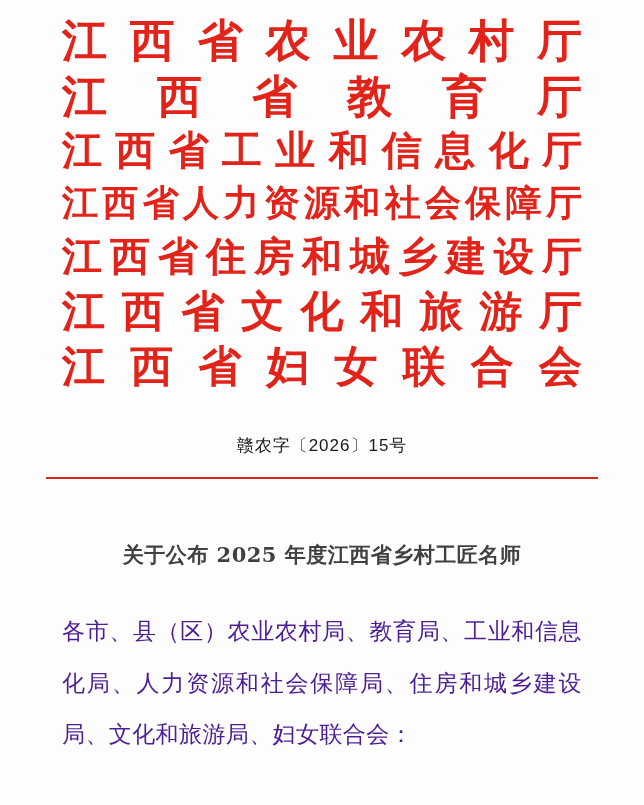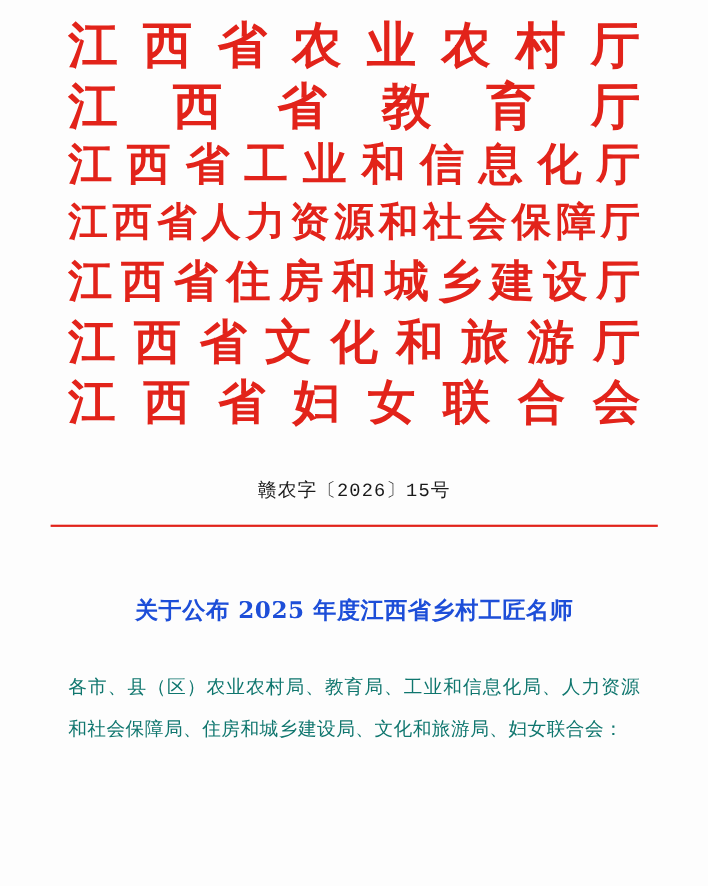--- a/index.html
+++ b/index.html
@@ -49,21 +49,21 @@
   .a3 { font-size: 40px; margin-bottom: 14px; }
   .a4 { font-size: 36px; margin-bottom: 16px; }
   .a5 { font-size: 40px; margin-bottom: 14px; }
   .a6 { font-size: 43px; margin-bottom: 12px; }
   .a7 { font-size: 43px; margin-bottom: 0; }
 
   
   .doc-number {
     text-align: center;
     font-size: 17px;
-    font-family: Liberation Mono, monospace;
+    font-family: Liberation Sans, sans-serif;
     color: #1a1a1a;
     margin-top: 46px;
     letter-spacing: 1px;
   }
 
   
   .red-rule {
     height: 2px;
     background: #e2231a;
     margin: 20px -16px 0 -16px;
@@ -71,33 +71,33 @@
 
   
   .title {
     text-align: center;
     font-family: "DejaVu Serif", serif;
     font-weight: bold;
     font-size: 21px;
     line-height: 1.75;
     margin-top: 58px;
     letter-spacing: 0.5px;
-    color: #1d4ed8;
+    color: #404040;
   }
   .title .line {
     display: block;
   }
 
   
   .body-text {
     margin-top: 32px;
     font-family: "DejaVu Serif", serif;
-    font-size: 17px;
+    font-size: 23px;
     line-height: 2.25;
-    color: #0f766e;
+    color: #4c1d95;
     letter-spacing: 0.4px;
     text-align: justify;
   }
   .body-text p {
     margin: 0;
     text-indent: 0;
   }
 </style>
 </head>
 <body>

